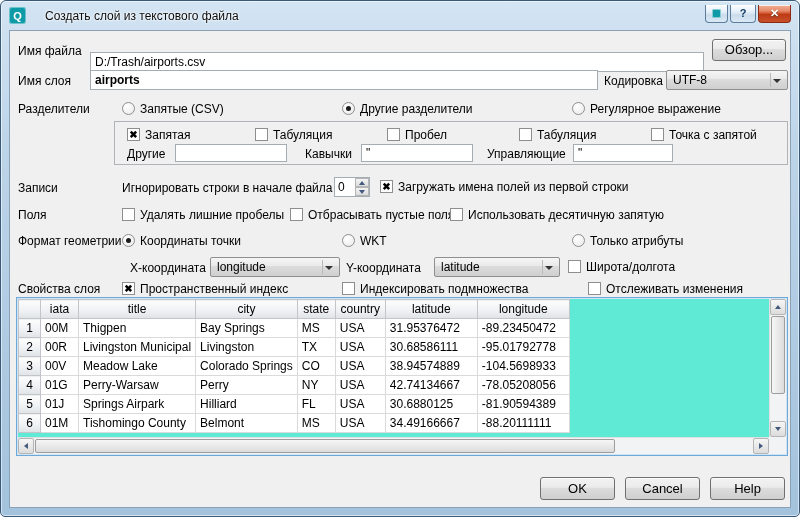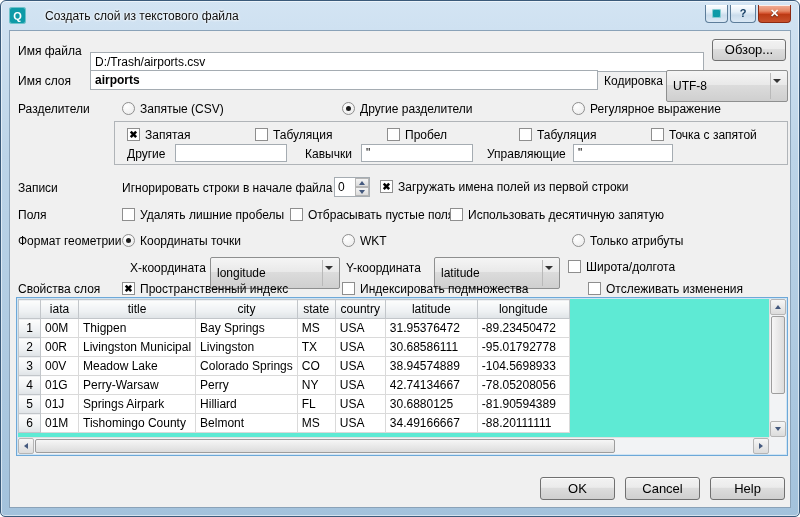--- a/index.html
+++ b/index.html
@@ -29,21 +29,21 @@
   .body{position:absolute;left:8px;top:29px;right:8px;bottom:8px;background:#f0f0f0;border:1px solid #8aa2b8;box-sizing:border-box;}
 
   
   .lbl{position:absolute;white-space:nowrap;}
   .txt{position:absolute;height:20px;border:1px solid #a5acb2;background:#fff;box-sizing:border-box;
     font-family:"Liberation Sans",sans-serif;font-size:12px;padding:1px 4px;}
   .btn{position:absolute;box-sizing:border-box;border:1px solid #707070;border-radius:3px;text-align:center;
     font-family:"Liberation Sans",sans-serif;font-size:13px;
     background:linear-gradient(180deg,#f2f2f2 0%,#ebebeb 45%,#dddddd 46%,#cfcfcf 100%);
     box-shadow:inset 0 1px 0 rgba(255,255,255,.8);}
-  .combo{position:absolute;height:32px;box-sizing:border-box;border:1px solid #8e8f8f;border-radius:2px;
+  .combo{position:absolute;height:20px;box-sizing:border-box;border:1px solid #8e8f8f;border-radius:2px;
     display:flex;align-items:center;padding:0 20px 0 6px;white-space:nowrap;overflow:hidden;
     background:linear-gradient(180deg,#f5f5f5 0%,#e9e9e9 45%,#dcdcdc 46%,#cfcfcf 100%);}
   .combo::after{content:"";position:absolute;right:6px;top:8px;width:0;height:0;
     border-left:4px solid transparent;border-right:4px solid transparent;border-top:4px solid #333;}
   .combo::before{content:"";position:absolute;right:16px;top:2px;bottom:2px;width:1px;background:#b9b9b9;}
 
   .cb,.radio{position:absolute;display:flex;align-items:center;gap:5px;white-space:nowrap;height:15px;}
   .cb .box{width:13px;height:13px;box-sizing:border-box;background:#fff;border:1px solid #8e8e8e;position:relative;flex:none;}
   .cb.checked .box::after{content:"✖";position:absolute;left:0;top:0;width:11px;height:11px;line-height:11px;
     text-align:center;font-size:10px;font-weight:bold;color:#000;}

